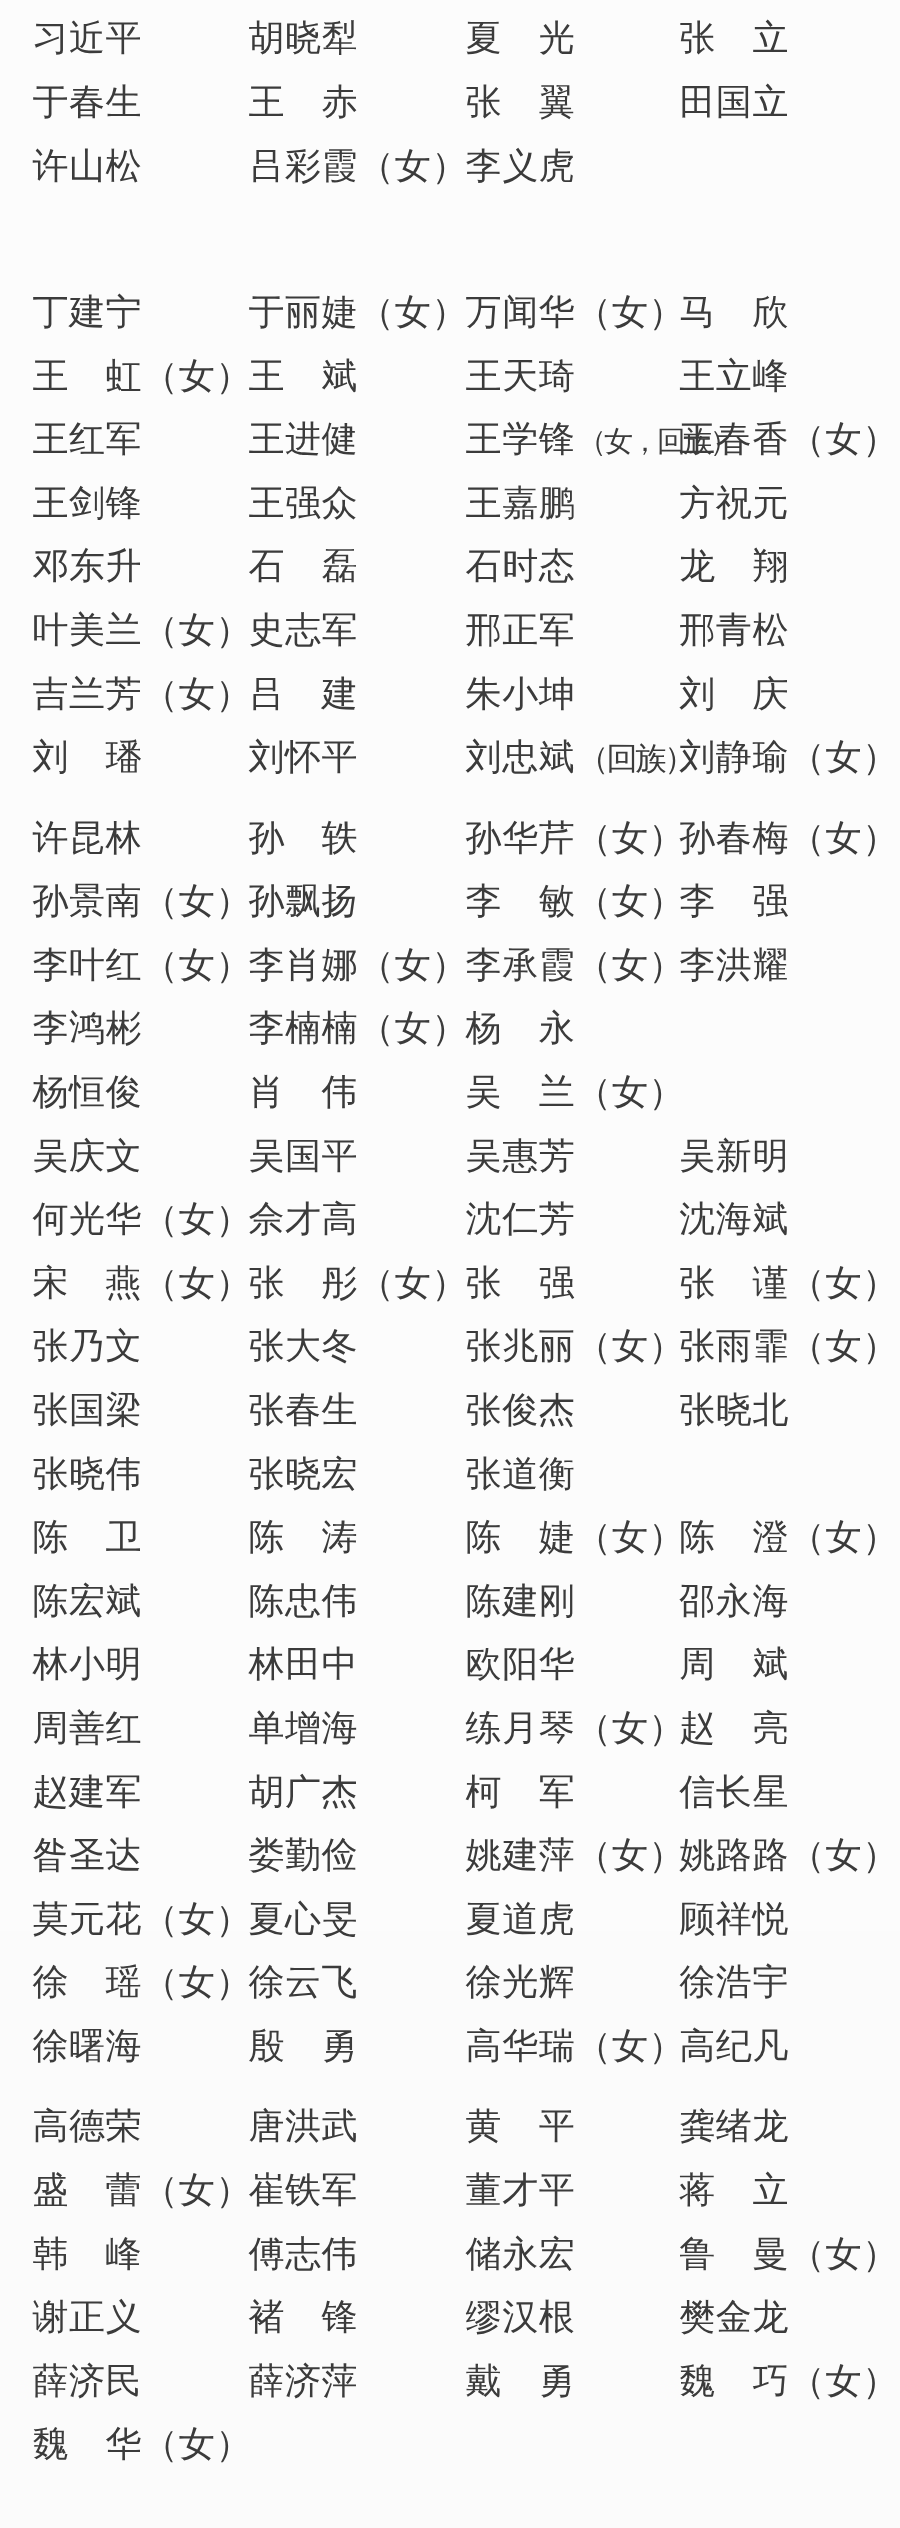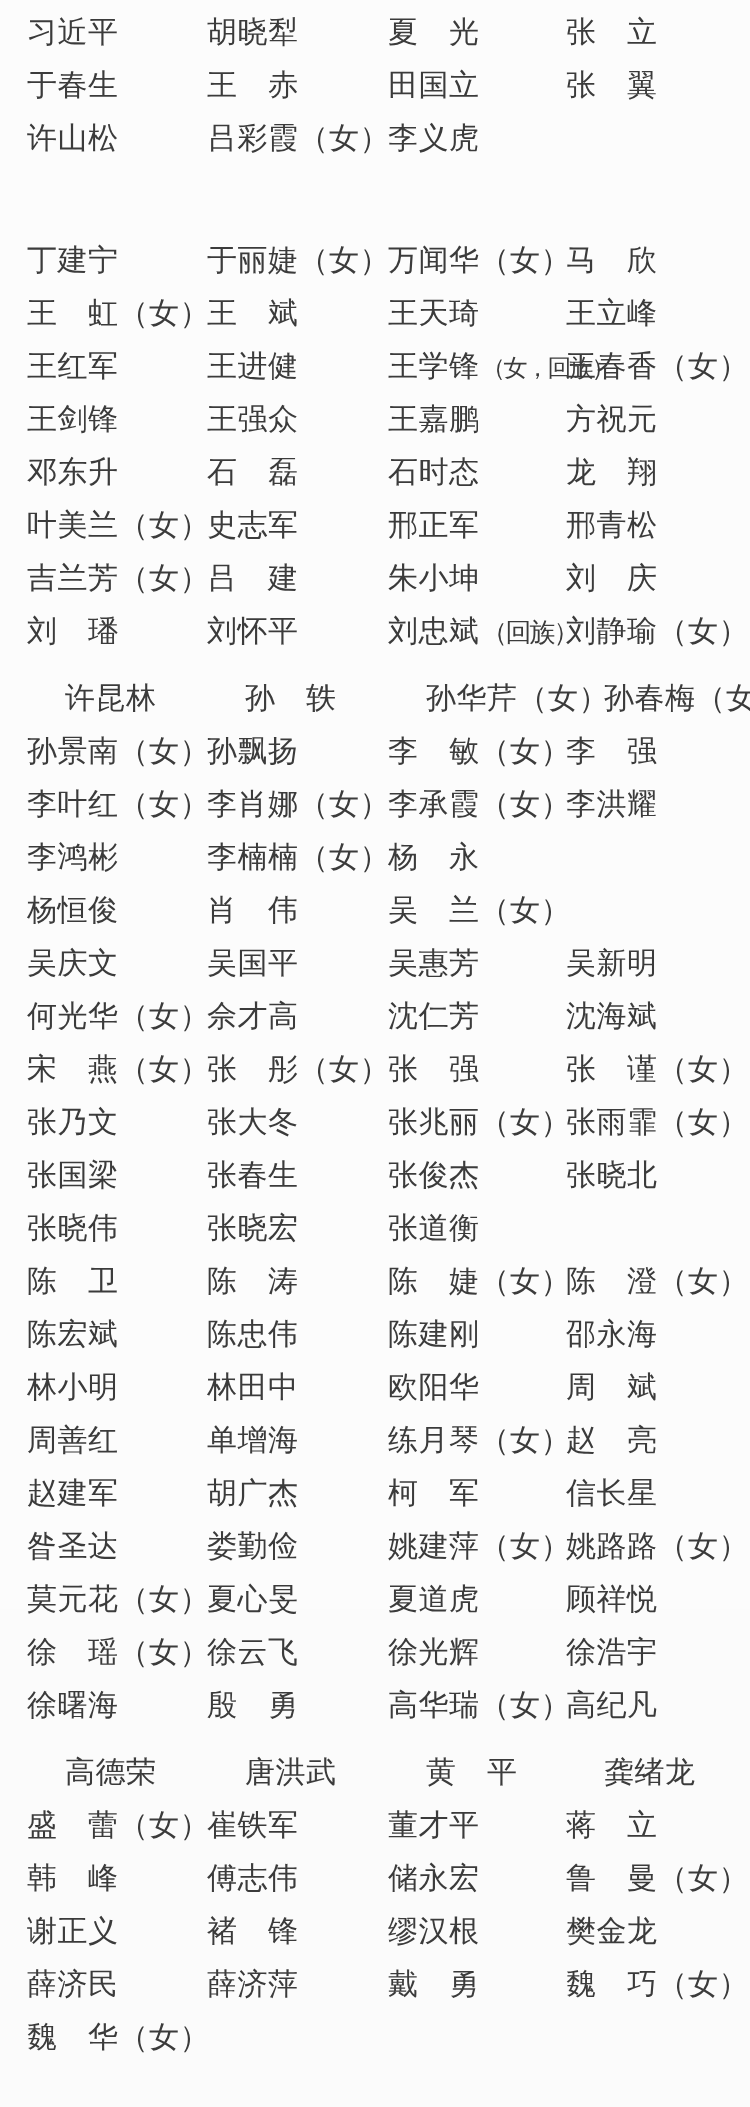--- a/index.html
+++ b/index.html
@@ -25,21 +25,21 @@
     width: 750px;
   }
   .name-row {
     display: grid;
     grid-template-columns: 180px 181px 178px 184px;
     padding-left: 27px;
     height: 53px;
     align-items: center;
   }
   .name-row.gap-large { margin-top: 69px; }
-  .name-row.gap-small { margin-top: 14px; margin-left: 38px; }
+  .name-row.gap-small { margin-top: 14px; }
   .name-cell {
     font-size: 30px;
     color: #3b3b3b;
     font-weight: 400;
     white-space: nowrap;
     letter-spacing: 0.5px;
     -webkit-font-smoothing: antialiased;
   }
   .name-cell .note-mid {
     font-size: 26px;
@@ -60,22 +60,22 @@
   <div class="name-list">
       <div class="name-row">
         <div class="name-cell"><span>习近平</span></div>
         <div class="name-cell"><span>胡晓犁</span></div>
         <div class="name-cell"><span>夏　光</span></div>
         <div class="name-cell"><span>张　立</span></div>
       </div>
       <div class="name-row">
         <div class="name-cell"><span>于春生</span></div>
         <div class="name-cell"><span>王　赤</span></div>
+        <div class="name-cell"><span>张　翼</span></div>
         <div class="name-cell"><span>田国立</span></div>
-        <div class="name-cell"><span>张　翼</span></div>
       </div>
       <div class="name-row">
         <div class="name-cell"><span>许山松</span></div>
         <div class="name-cell"><span>吕彩霞（女）</span></div>
         <div class="name-cell"><span>李义虎</span></div>
       </div>
       <div class="name-row gap-large">
         <div class="name-cell"><span>丁建宁</span></div>
         <div class="name-cell"><span>于丽婕（女）</span></div>
         <div class="name-cell"><span>万闻华（女）</span></div>

